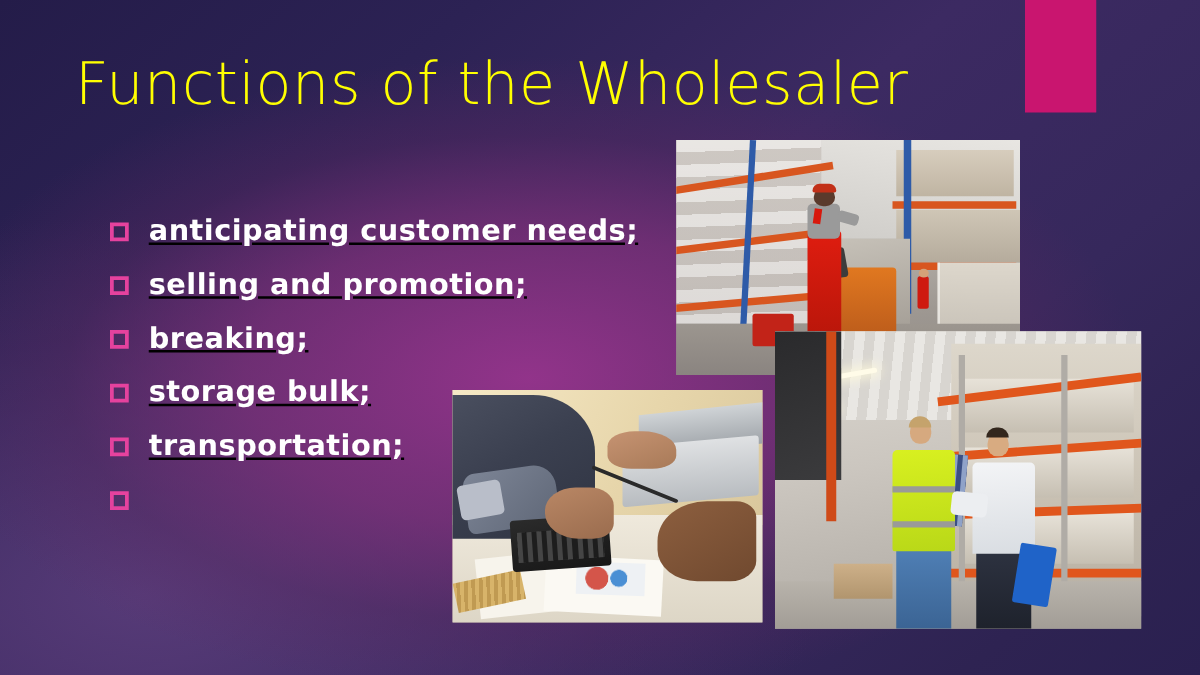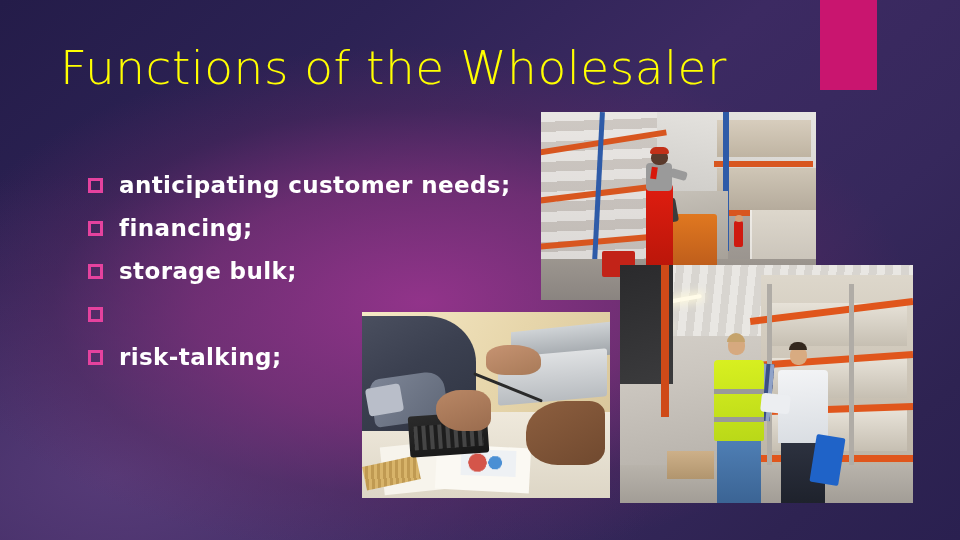--- a/index.html
+++ b/index.html
@@ -40,20 +40,21 @@
     white-space:nowrap;
     line-height:1.1;
   }
 
   
   .bullets {
     position:absolute;
     left:88px; top:163px;
     width:560px;
     list-style:none;
+    text-decoration:underline;
   }
   .bullet-row {
     display:flex;
     align-items:center;
     height:43px;
   }
   .bullet-marker {
     width:15px; height:15px;
     flex:0 0 15px;
     border:3px solid #e5429e;
@@ -475,28 +476,32 @@
     <div class="clipboard"></div>
   </div>
 
   <ul class="bullets">
     <li class="bullet-row">
       <span class="bullet-marker"></span>
       <span class="bullet-text">anticipating customer needs;</span>
     </li>
     <li class="bullet-row">
       <span class="bullet-marker"></span>
-      <span class="bullet-text">financing;</span>
+      <span class="bullet-text">selling and promotion;</span>
+    </li>
+    <li class="bullet-row">
+      <span class="bullet-marker"></span>
+      <span class="bullet-text">breaking;</span>
     </li>
     <li class="bullet-row">
       <span class="bullet-marker"></span>
       <span class="bullet-text">storage bulk;</span>
     </li>
     <li class="bullet-row">
       <span class="bullet-marker"></span>
+      <span class="bullet-text">transportation;</span>
     </li>
     <li class="bullet-row">
       <span class="bullet-marker"></span>
-      <span class="bullet-text">risk-talking;</span>
     </li>
   </ul>
 
 </div>
 
 </body></html>

